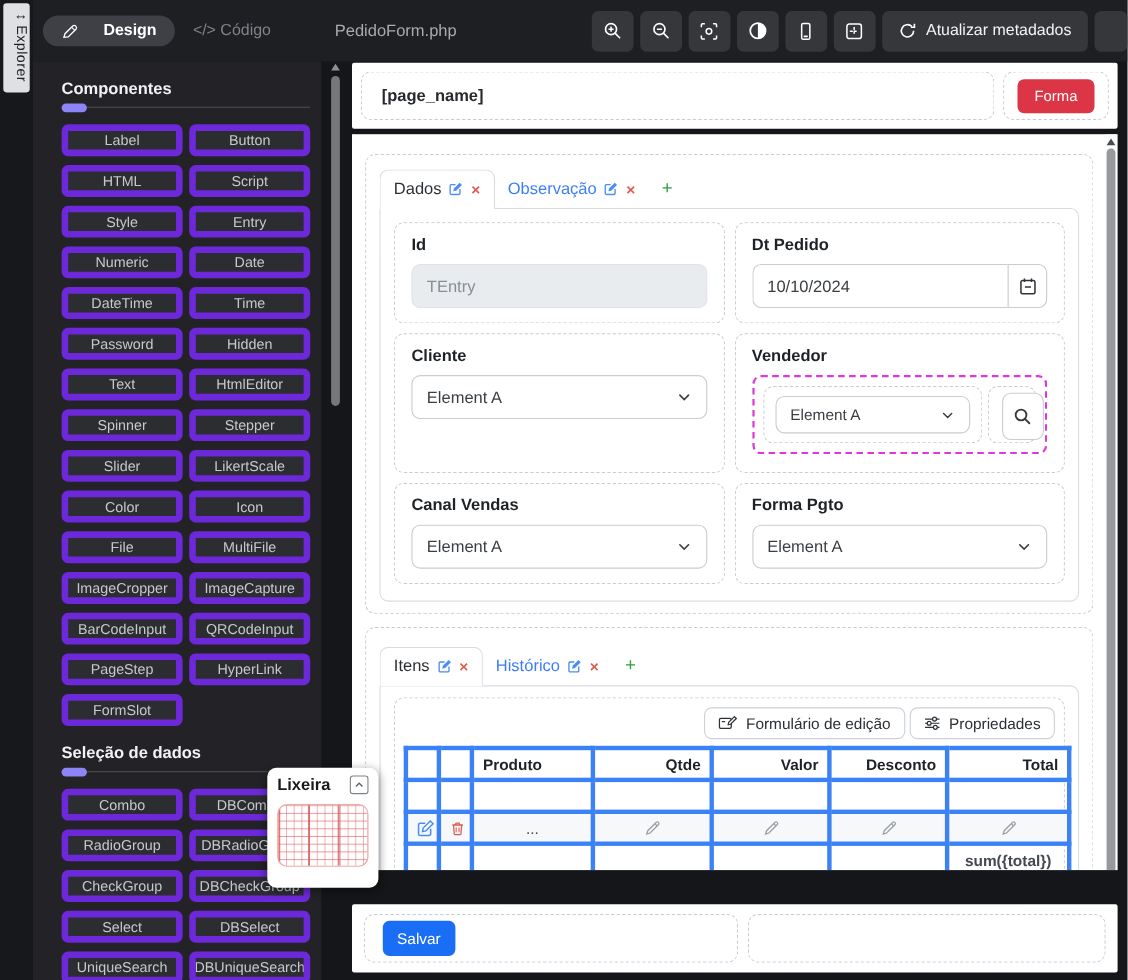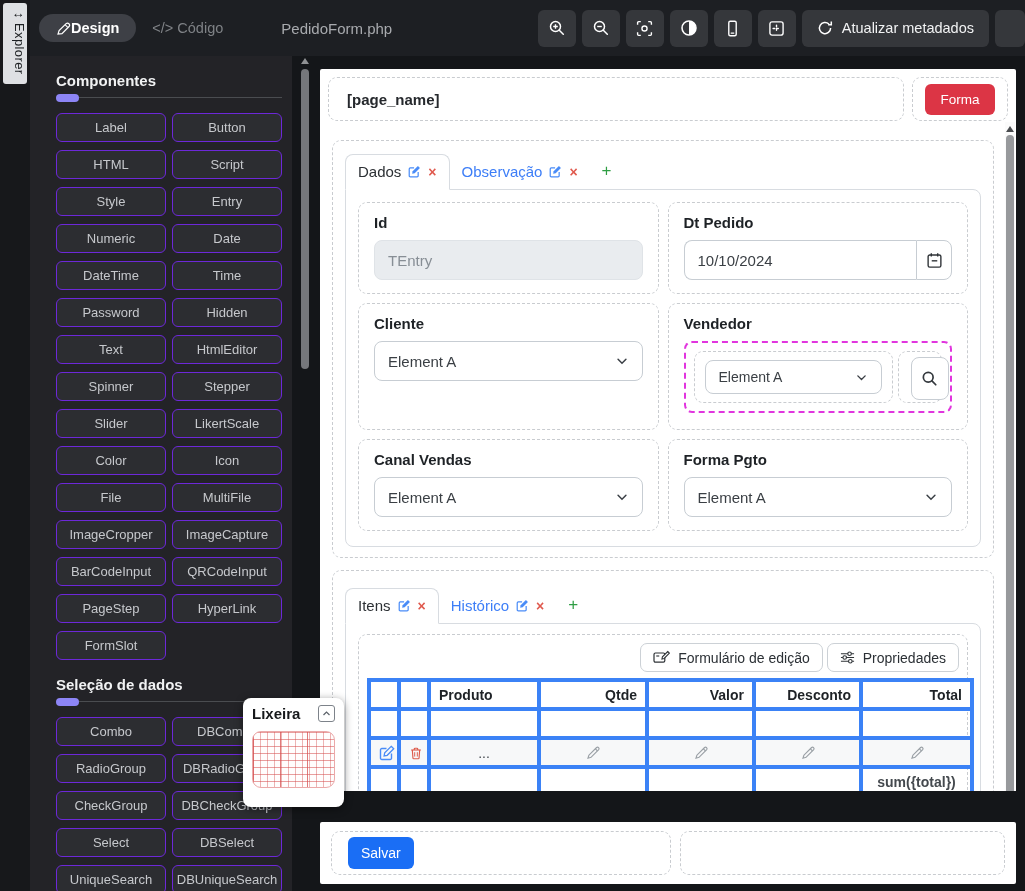--- a/index.html
+++ b/index.html
@@ -20,21 +20,21 @@
     writing-mode:vertical-rl; padding:9px 0; text-align:center;
     font-size:13px; letter-spacing:.4px;
   }
 
   
   .topbar {
     position:absolute; left:30px; top:0; width:995px; height:56px;
     background:#1d1f23; display:flex; align-items:center; padding:0 0 0 9px;
   }
   .design-pill {
-    display:flex; align-items:center; gap:0; background:#3e4046; color:#fff;
+    display:flex; align-items:center; gap:23px; background:#3e4046; color:#fff;
     border-radius:16px; padding:6px 17px; font-size:14.5px; font-weight:bold; cursor:pointer;
   }
   .codigo-tab { margin-left:16px; color:#7f8286; font-size:14.5px; cursor:pointer; }
   .file-title { margin-left:58px; color:#a8aaae; font-size:15px; }
   .tb-actions { margin-left:auto; display:flex; align-items:center; gap:6px; }
   .tb-btn {
     width:38px; height:37px; background:#35373b; border-radius:6px;
     display:flex; align-items:center; justify-content:center; cursor:pointer;
   }
   .tb-btn-wide {
@@ -46,36 +46,36 @@
   
   .sidebar {
     position:absolute; left:30px; top:56px; width:262px; height:835px;
     background:#232327; overflow:hidden; padding:10px 10px 0 26px;
   }
   .side-heading { color:#f1f2f3; font-weight:bold; font-size:15px; margin-top:6px; }
   .side-rule { position:relative; border-top:1px solid #4a4c50; margin-top:8px; height:8px; }
   .rule-pill { position:absolute; left:0; top:-4px; width:23px; height:8px; border-radius:4px; background:#8d85f6; }
   .side-grid { display:grid; grid-template-columns:110px 110px; column-gap:6px; row-gap:8px; margin:8px 0 16px; }
   .side-btn {
-    height:29px; background:#2c2d31; border:1px solid #6d28d9; border-radius:6px;
+    height:29px; background:#2c2d31; border:6px solid #6d28d9; border-radius:6px;
     color:#c6c8cc; font-size:13px; display:flex; align-items:center; justify-content:center;
     cursor:pointer; white-space:nowrap; overflow:hidden;
   }
 
   
   .side-scroll { position:absolute; left:300px; top:58px; width:10px; height:330px; }
   .arrow-up-light { width:0; height:0; margin:0 auto; border-left:4px solid transparent; border-right:4px solid transparent; border-bottom:6px solid #8f9194; }
   .side-thumb { width:8px; margin:5px auto 0; height:300px; background:#75777b; border-radius:4px; }
 
   
   .dashed { border:1.5px dashed #c9ccd0; border-radius:9px; }
 
   
   .canvas-header {
-    position:absolute; left:320px; top:69px; width:696px; height:60px;
+    position:absolute; left:320px; top:57px; width:696px; height:60px;
     background:#fff; border-radius:2px; padding:8px; display:flex; gap:8px;
   }
   .page-name-box { flex:1; display:flex; align-items:center; padding-left:18px; }
   .page-name { font-weight:bold; font-size:15px; color:#26292d; }
   .fechar-box { width:96px; display:flex; align-items:center; justify-content:center; }
   .btn-danger { background:#dc3545; color:#fff; border:none; border-radius:6px; padding:8px 15px; font-size:13.5px; cursor:pointer; font-family:inherit; }
 
   
   .canvas-main {
     position:absolute; left:320px; top:122px; width:696px; height:669px;

